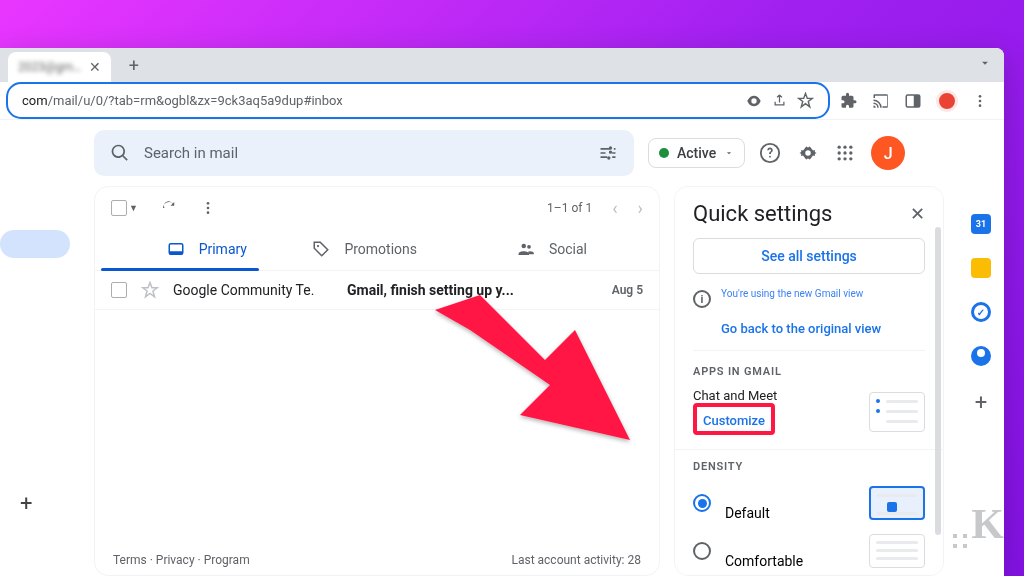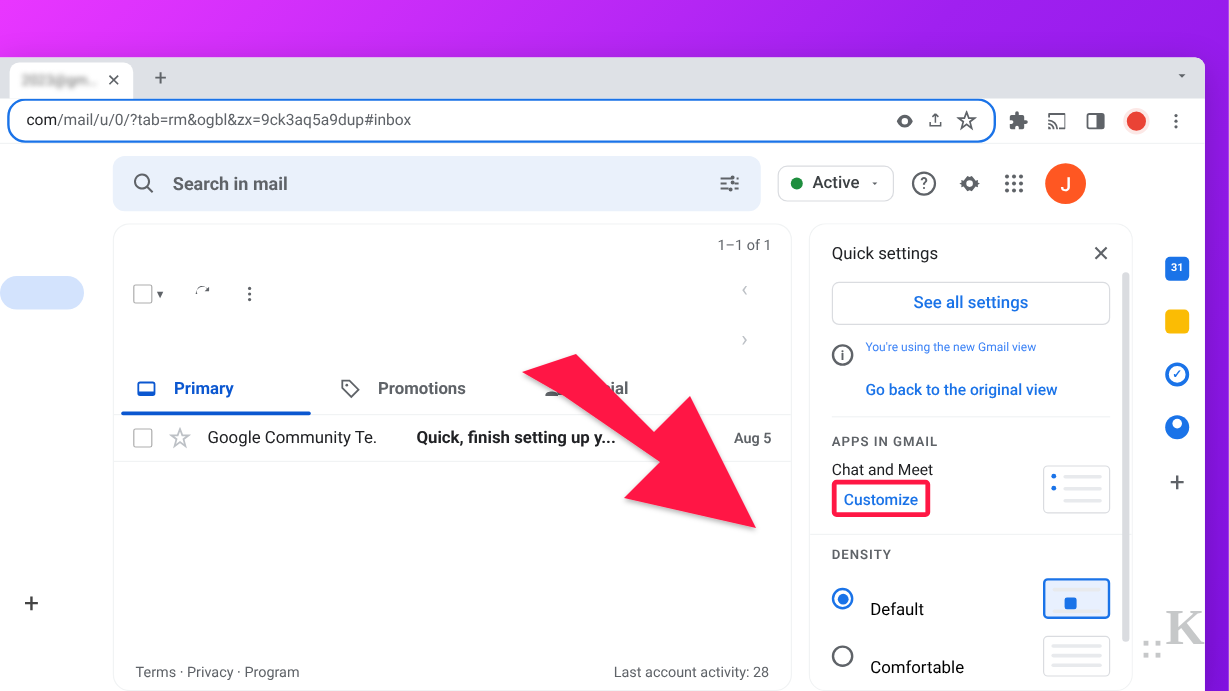--- a/index.html
+++ b/index.html
@@ -16,51 +16,51 @@
   .url-dim { color: #5f6368; }
   .omnibox-icons { display:flex; gap:10px; color:#5f6368; align-items:center; margin-left:auto; }
   .toolbar-icons { display:flex; gap:14px; color:#5f6368; align-items:center; padding:0 10px; }
   .avatar-sm { width:22px;height:22px;border-radius:50%;background:#ea4335;border:3px solid #fce8e6; }
   .content { flex:1; display:flex; background:#fff; overflow:hidden; }
   .leftgutter { width:80px; display:flex; flex-direction:column; align-items:center; padding-top:110px; position:relative; }
   .leftgutter .pill { width:70px; height:28px; background:#d3e3fd; border-radius:14px; position:absolute; top:110px; left:0; }
   .leftgutter .compose { position:absolute; bottom:60px; left:20px; color:#444; font-size:22px; }
   .main { flex:1; display:flex; flex-direction:column; }
   .topbar { display:flex; align-items:center; padding:10px 14px 10px 14px; gap:14px; }
-  .search { flex:1; max-width:540px; height:46px; background:#eaf1fb; border-radius:10px; display:flex; align-items:center; padding:0 16px; gap:14px;font-weight:bold; }
+  .search { flex:1; max-width:540px; height:46px; background:#eaf1fb; border-radius:10px; display:flex; align-items:center; padding:0 16px; gap:14px; }
   .search svg { color:#5f6368; }
   .search-placeholder { color:#5f6368; font-size:15px; flex:1; }
   .tune { color:#5f6368; }
   .status-chip { display:flex;align-items:center;gap:8px;border:1px solid #dadce0;border-radius:8px;padding:6px 10px;color:#3c4043;font-size:14px;font-weight:500; }
   .dot-green { width:10px;height:10px;border-radius:50%;background:#1e8e3e; }
   .hdr-icons { display:flex;gap:16px;align-items:center;color:#5f6368; }
   .avatar-j { width:34px;height:34px;border-radius:50%;background:#ff5722;color:#fff;display:flex;align-items:center;justify-content:center;font-size:16px;font-weight:500; }
   .cols { flex:1; display:flex; gap:14px; padding:0 0 0 14px; overflow:hidden; }
   .inbox { flex:1; background:#fff; border-radius:14px; display:flex; flex-direction:column; border:1px solid #f1f3f4; min-width:0; position:relative; }
   .inbox-toolbar { display:flex; align-items:center; padding:10px 16px; gap:22px; color:#5f6368; }
   .sel { display:flex;align-items:center;gap:4px;border:1px solid #adadad;border-radius:2px;width:16px;height:16px;position:relative; }
   .sel-wrap { display:flex;align-items:center;gap:2px; }
   .caret { font-size:9px; color:#5f6368; }
-  .pager { margin-left:auto; display:flex;align-items:center;gap:20px; font-size:12px; color:#5f6368;flex-direction:column; }
+  .pager { margin-left:auto; display:flex;align-items:center;gap:20px; font-size:12px; color:#5f6368; }
   .pager .nav { color:#bdc1c6; font-size:18px; }
   .tabs { display:flex; border-bottom:1px solid #f1f3f4; }
-  .tabitem { flex:0 0 170px; display:flex; align-items:center; gap:14px; padding:12px 18px; color:#5f6368; font-size:14px; font-weight:700; position:relative; }
+  .tabitem { flex:0 0 170px; display:flex; align-items:center; gap:14px; padding:12px 18px; color:#5f6368; font-size:14px; font-weight:400; position:relative;justify-content:flex-end; }
   .tabitem.active { color:#0b57d0; }
   .tabitem.active::after { content:''; position:absolute; bottom:-1px; left:6px; right:6px; height:3px; background:#0b57d0; border-radius:3px; }
   .mailrow { display:flex; align-items:center; padding:10px 16px; gap:14px; font-size:14px; color:#202124; border-bottom:1px solid #f1f3f4; }
   .mailrow .cb { width:16px;height:16px;border:1px solid #adadad;border-radius:2px; }
   .mailrow .star { color:#bdc1c6; }
   .mailrow .sender { width:160px; flex:0 0 160px; white-space:nowrap;overflow:hidden;text-overflow:ellipsis; }
   .mailrow .subject { flex:1; white-space:nowrap;overflow:hidden;text-overflow:ellipsis; color:#202124; font-weight:700; }
   .mailrow .date { color:#5f6368; font-size:12px; font-weight:600; }
   .footer { margin-top:auto; display:flex; justify-content:space-between; padding:8px 18px; font-size:12px; color:#5f6368; }
   .qpanel { width:270px; background:#fff; border-radius:14px; padding:14px 0; border:1px solid #f1f3f4; overflow-y:auto; position:relative; }
   .qpanel::after { content:''; position:absolute; right:2px; top:40px; bottom:40px; width:6px; background:#dadce0; border-radius:3px; }
   .qhead { display:flex; align-items:center; justify-content:space-between; padding:0 18px 12px; }
-  .qhead h3 { font-size:14px; font-weight:400; color:#202124; }
+  .qhead h3 { font-size:22px; font-weight:400; color:#202124; }
   .qclose { color:#5f6368; font-size:18px; }
   .seeall { margin:0 18px 14px; border:1px solid #dadce0; border-radius:6px; text-align:center; padding:9px 0; color:#1a73e8; font-size:14px; font-weight:500; }
   .notice { margin:0 18px 14px; padding:0 0 14px 28px; position:relative; border-bottom:1px solid #f1f3f4; }
   .notice .info { position:absolute; left:0; top:2px; width:18px;height:18px;border:2px solid #5f6368;border-radius:50%;display:flex;align-items:center;justify-content:center;font-size:11px;color:#5f6368;font-weight:700; }
   .notice .t { font-size:10px; color:#3b82f6; margin-bottom:22px; }
   .notice .l { font-size:13px; color:#1a73e8; font-weight:500; }
   .sect { padding:0 18px 14px; border-bottom:1px solid #f1f3f4; margin-bottom:10px; }
   .sect h4 { font-size:11px; letter-spacing:0.8px; color:#5f6368; font-weight:600; text-transform:uppercase; margin-bottom:10px; }
   .sect-row { display:flex; align-items:center; gap:12px; }
   .sect-row .txt { flex:1; }
@@ -244,21 +244,21 @@
               <span>Social</span>
             </div>
           </div>
 
           <div class="mailrow">
             <div class="cb"></div>
             <svg class="star" width="18" height="18" viewBox="0 0 24 24">
                 <path fill="none" stroke="#bdc1c6" stroke-width="2" d="M12 2l2.6 7h7l-5.7 4.3L18 21l-6-4.5L6 21l2.1-7.7L2.4 9h7z"></path>
               </svg>
             <span class="sender">Google Community Te.</span>
-            <span class="subject">Quick, finish setting up y...</span>
+            <span class="subject">Gmail, finish setting up y...</span>
             <span class="date">Aug 5</span>
           </div>
 
           <div class="footer">
             <span>Terms · Privacy · Program</span>
             <span>Last account activity: 28</span>
           </div>
         </div>
 
         <div class="qpanel">

